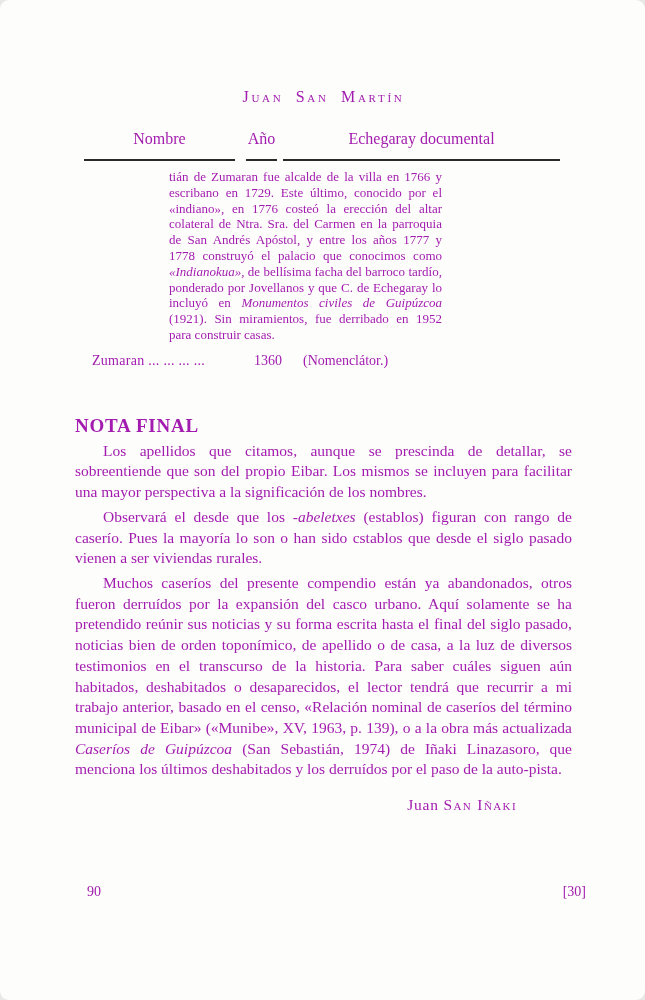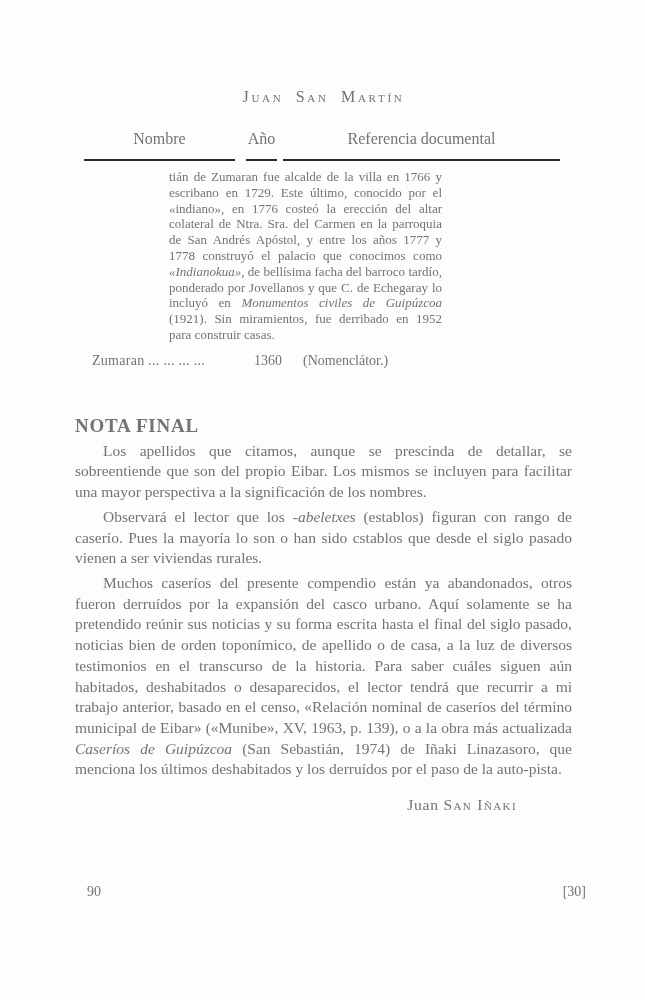--- a/index.html
+++ b/index.html
@@ -2,25 +2,26 @@
 <html><head>
 <meta charset="utf-8">
 <style>
   html, body { margin: 0; padding: 0; background: #e8e8e6; }
   .page {
     position: relative;
     width: 645px;
     height: 1000px;
     margin: 0 auto;
     background: #fdfdfb;
-    color: #737373;
+    color: #a21caf;
     font-family: "Liberation Serif", "DejaVu Serif", serif;
     box-sizing: border-box;
     padding: 88px 73px 0 75px;
     overflow: hidden;
+    border-radius: 9px;
   }
 
   
   .running-head {
     text-align: center;
     font-variant: small-caps;
     font-size: 16px;
     letter-spacing: 0.17em;
     word-spacing: 0.35em;
     margin-bottom: 24px;
@@ -87,37 +88,37 @@
 <body>
 
 <div class="page">
 
   <div class="running-head">Juan San Martín</div>
 
   <div class="tbl">
     <div class="tbl-head">
       <div class="cell name-col">Nombre</div>
       <div class="cell year-col">Año</div>
-      <div class="cell ref-col">Referencia documental</div>
+      <div class="cell ref-col">Echegaray documental</div>
     </div>
 
     <div class="ref-continued"><span>tián de Zumaran fue alcalde de la villa en 1766 y escribano en 1729. Este último, conocido por el «indiano», en 1776 costeó la erección del altar colateral de Ntra. Sra. del Carmen en la parroquia de San Andrés Apóstol, y entre los años 1777 y 1778 construyó el palacio que conocimos como </span><span style="font-style: italic;">«Indianokua»,</span><span> de bellísima facha del barroco tardío, ponderado por Jovellanos y que C. de Echegaray lo incluyó en </span><span style="font-style: italic;">Monumentos civiles de Guipúzcoa</span><span> (1921). Sin miramientos, fue derribado en 1952 para construir casas.</span></div>
 
     <div class="tbl-row">
       <div class="r-name">Zumaran ... ... ... ...</div>
       <div class="r-year">1360</div>
       <div class="r-ref">(Nomenclátor.)</div>
     </div>
   </div>
 
   <div class="note-heading">NOTA FINAL</div>
 
   <p class="note-para"><span>Los apellidos que citamos, aunque se prescinda de detallar, se sobreentiende que son del propio Eibar. Los mismos se incluyen para facilitar una mayor perspectiva a la significación de los nombres.</span></p>
 
-  <p class="note-para"><span>Observará el lector que los </span><span style="font-style: italic;">-abeletxes</span><span> (establos) figuran con rango de caserío. Pues la mayoría lo son o han sido cstablos que desde el siglo pasado vienen a ser viviendas rurales.</span></p>
+  <p class="note-para"><span>Observará el desde que los </span><span style="font-style: italic;">-abeletxes</span><span> (establos) figuran con rango de caserío. Pues la mayoría lo son o han sido cstablos que desde el siglo pasado vienen a ser viviendas rurales.</span></p>
 
   <p class="note-para"><span>Muchos caseríos del presente compendio están ya abandonados, otros fueron derruídos por la expansión del casco urbano. Aquí solamente se ha pretendido reúnir sus noticias y su forma escrita hasta el final del siglo pasado, noticias bien de orden toponímico, de apellido o de casa, a la luz de diversos testimonios en el transcurso de la historia. Para saber cuáles siguen aún habitados, deshabitados o desaparecidos, el lector tendrá que recurrir a mi trabajo anterior, basado en el censo, «Relación nominal de caseríos del término municipal de Eibar» («Munibe», XV, 1963, p. 139), o a la obra más actualizada </span><span style="font-style: italic;">Caseríos de Guipúzcoa</span><span> (San Sebastián, 1974) de Iñaki Linazasoro, que menciona los últimos deshabitados y los derruídos por el paso de la auto-pista.</span></p>
 
   <div class="signature">
     <span>Juan</span>
     <span class="sc">San Iñaki</span>
   </div>
 
   <div class="folio-left">90</div>
   <div class="folio-right">[30]</div>

